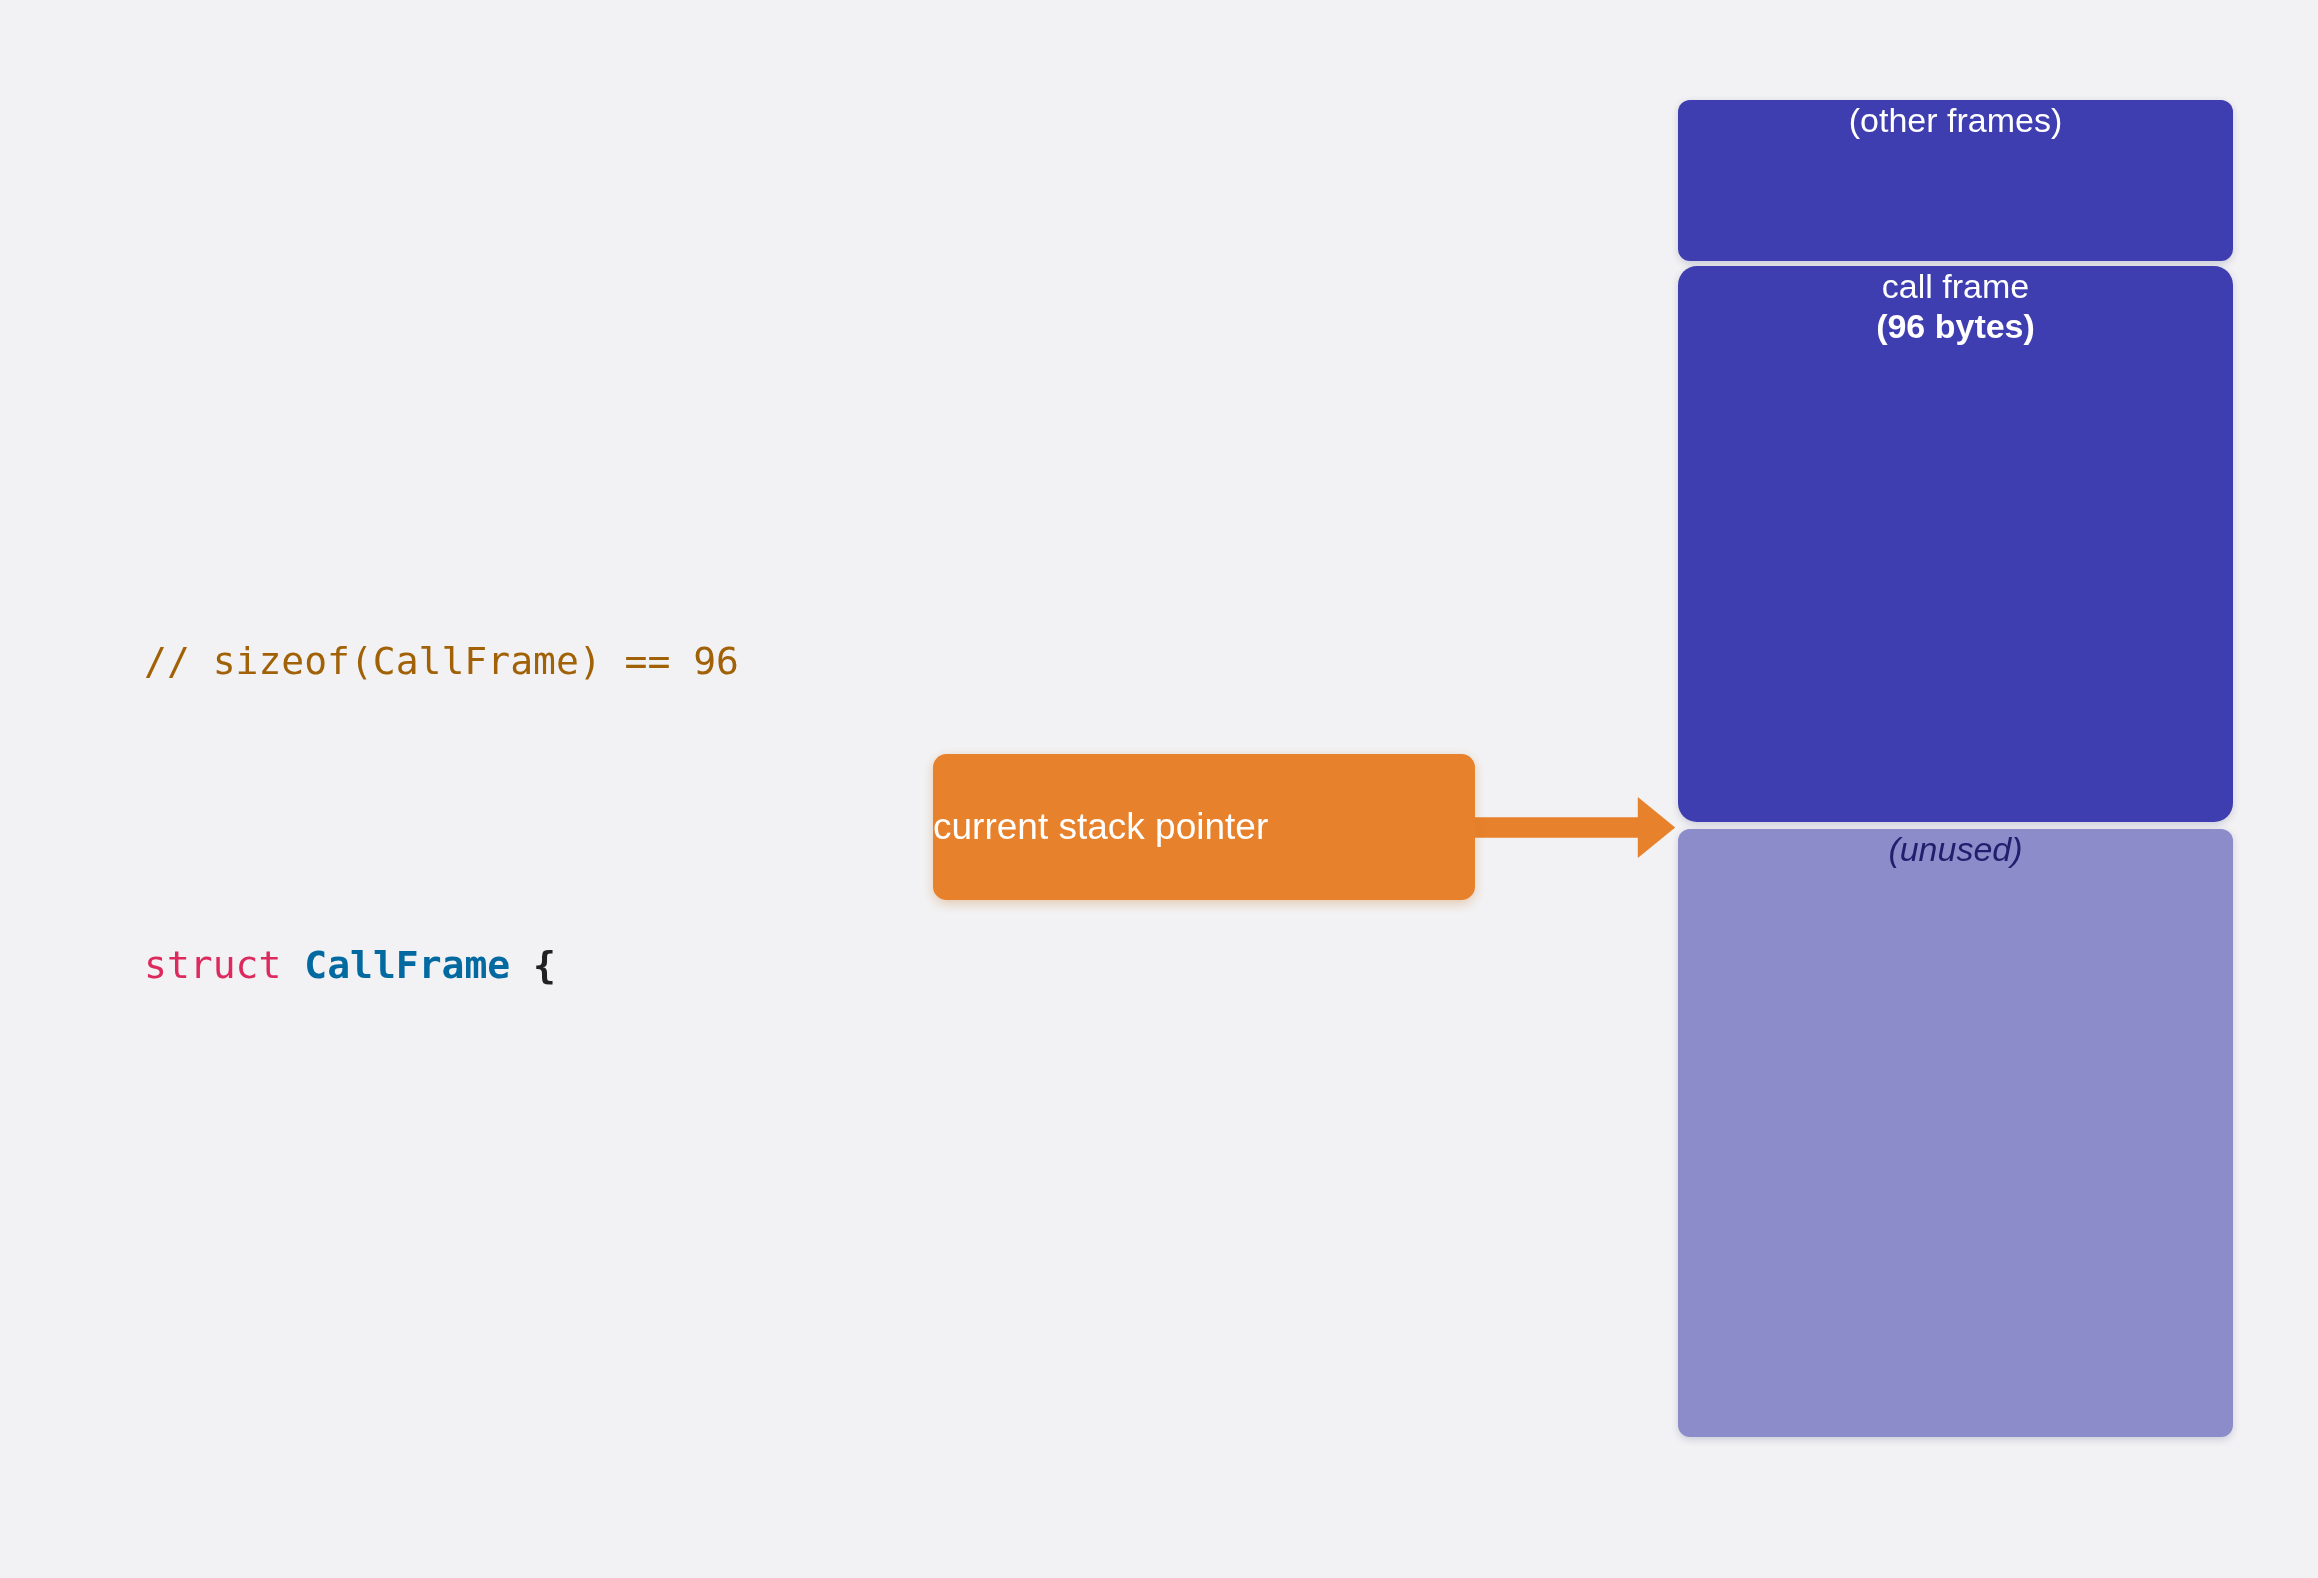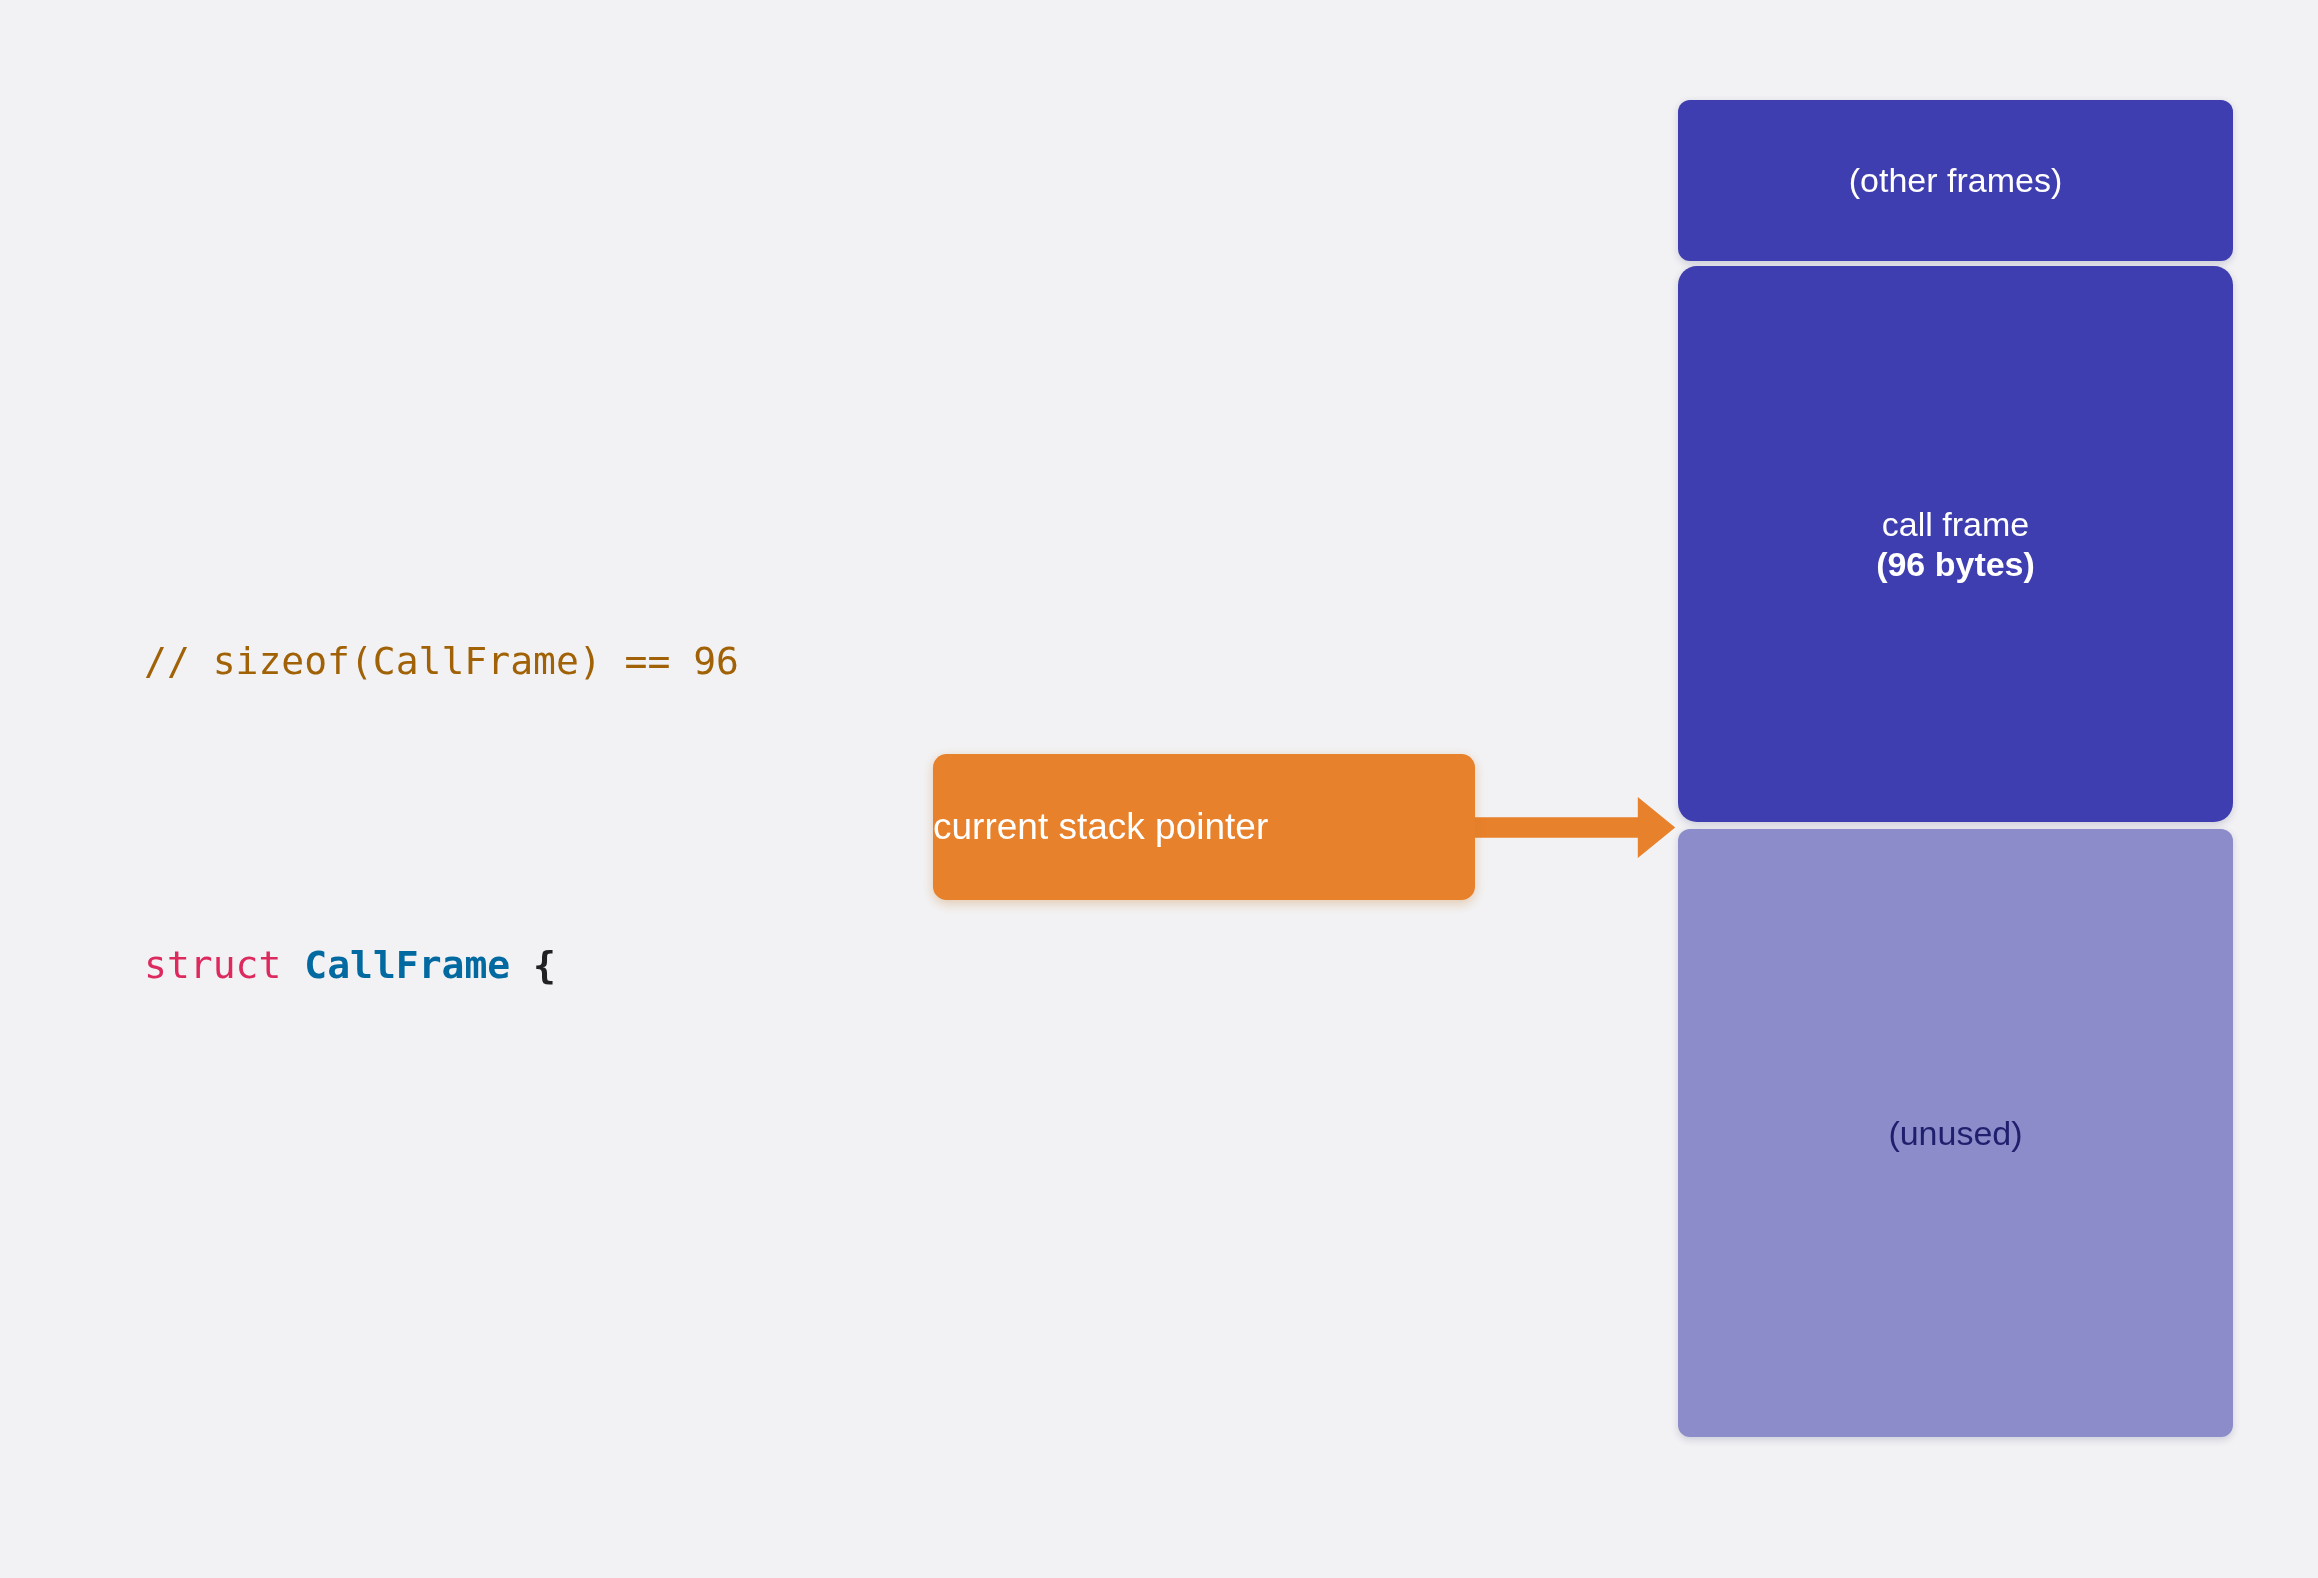--- a/index.html
+++ b/index.html
@@ -52,21 +52,21 @@
     left: 1678px;
     top: 100px;
     width: 555px;
   }
   .stack-block {
     position: absolute;
     left: 0;
     width: 555px;
     border-radius: 12px;
     display: flex;
-    align-items: center;
+    align-items: flex-start;
     justify-content: center;
     text-align: center;
     box-sizing: border-box;
     font-family: "Liberation Sans", sans-serif;
     font-size: 34px;
     line-height: 1.18;
     box-shadow: 0 2.5px 7.6px rgba(60,60,120,0.20);
   }
   #block-other-frames {
     top: 0px;
@@ -79,20 +79,21 @@
     height: 556px;
     background: #3f3eb0;
     color: #ffffff;
   }
   #block-unused {
     top: 729px;
     height: 608px;
     background: #8c8cca;
     color: #1f1f6e;
     border-radius: 12px;
+    font-style: italic;
   }
   .block-label { display: block; }
   .block-label .l2 { display: block; font-weight: bold; }
 
   
   #sp-callout {
     position: absolute;
     left: 933px;
     top: 754px;
     width: 542px;

